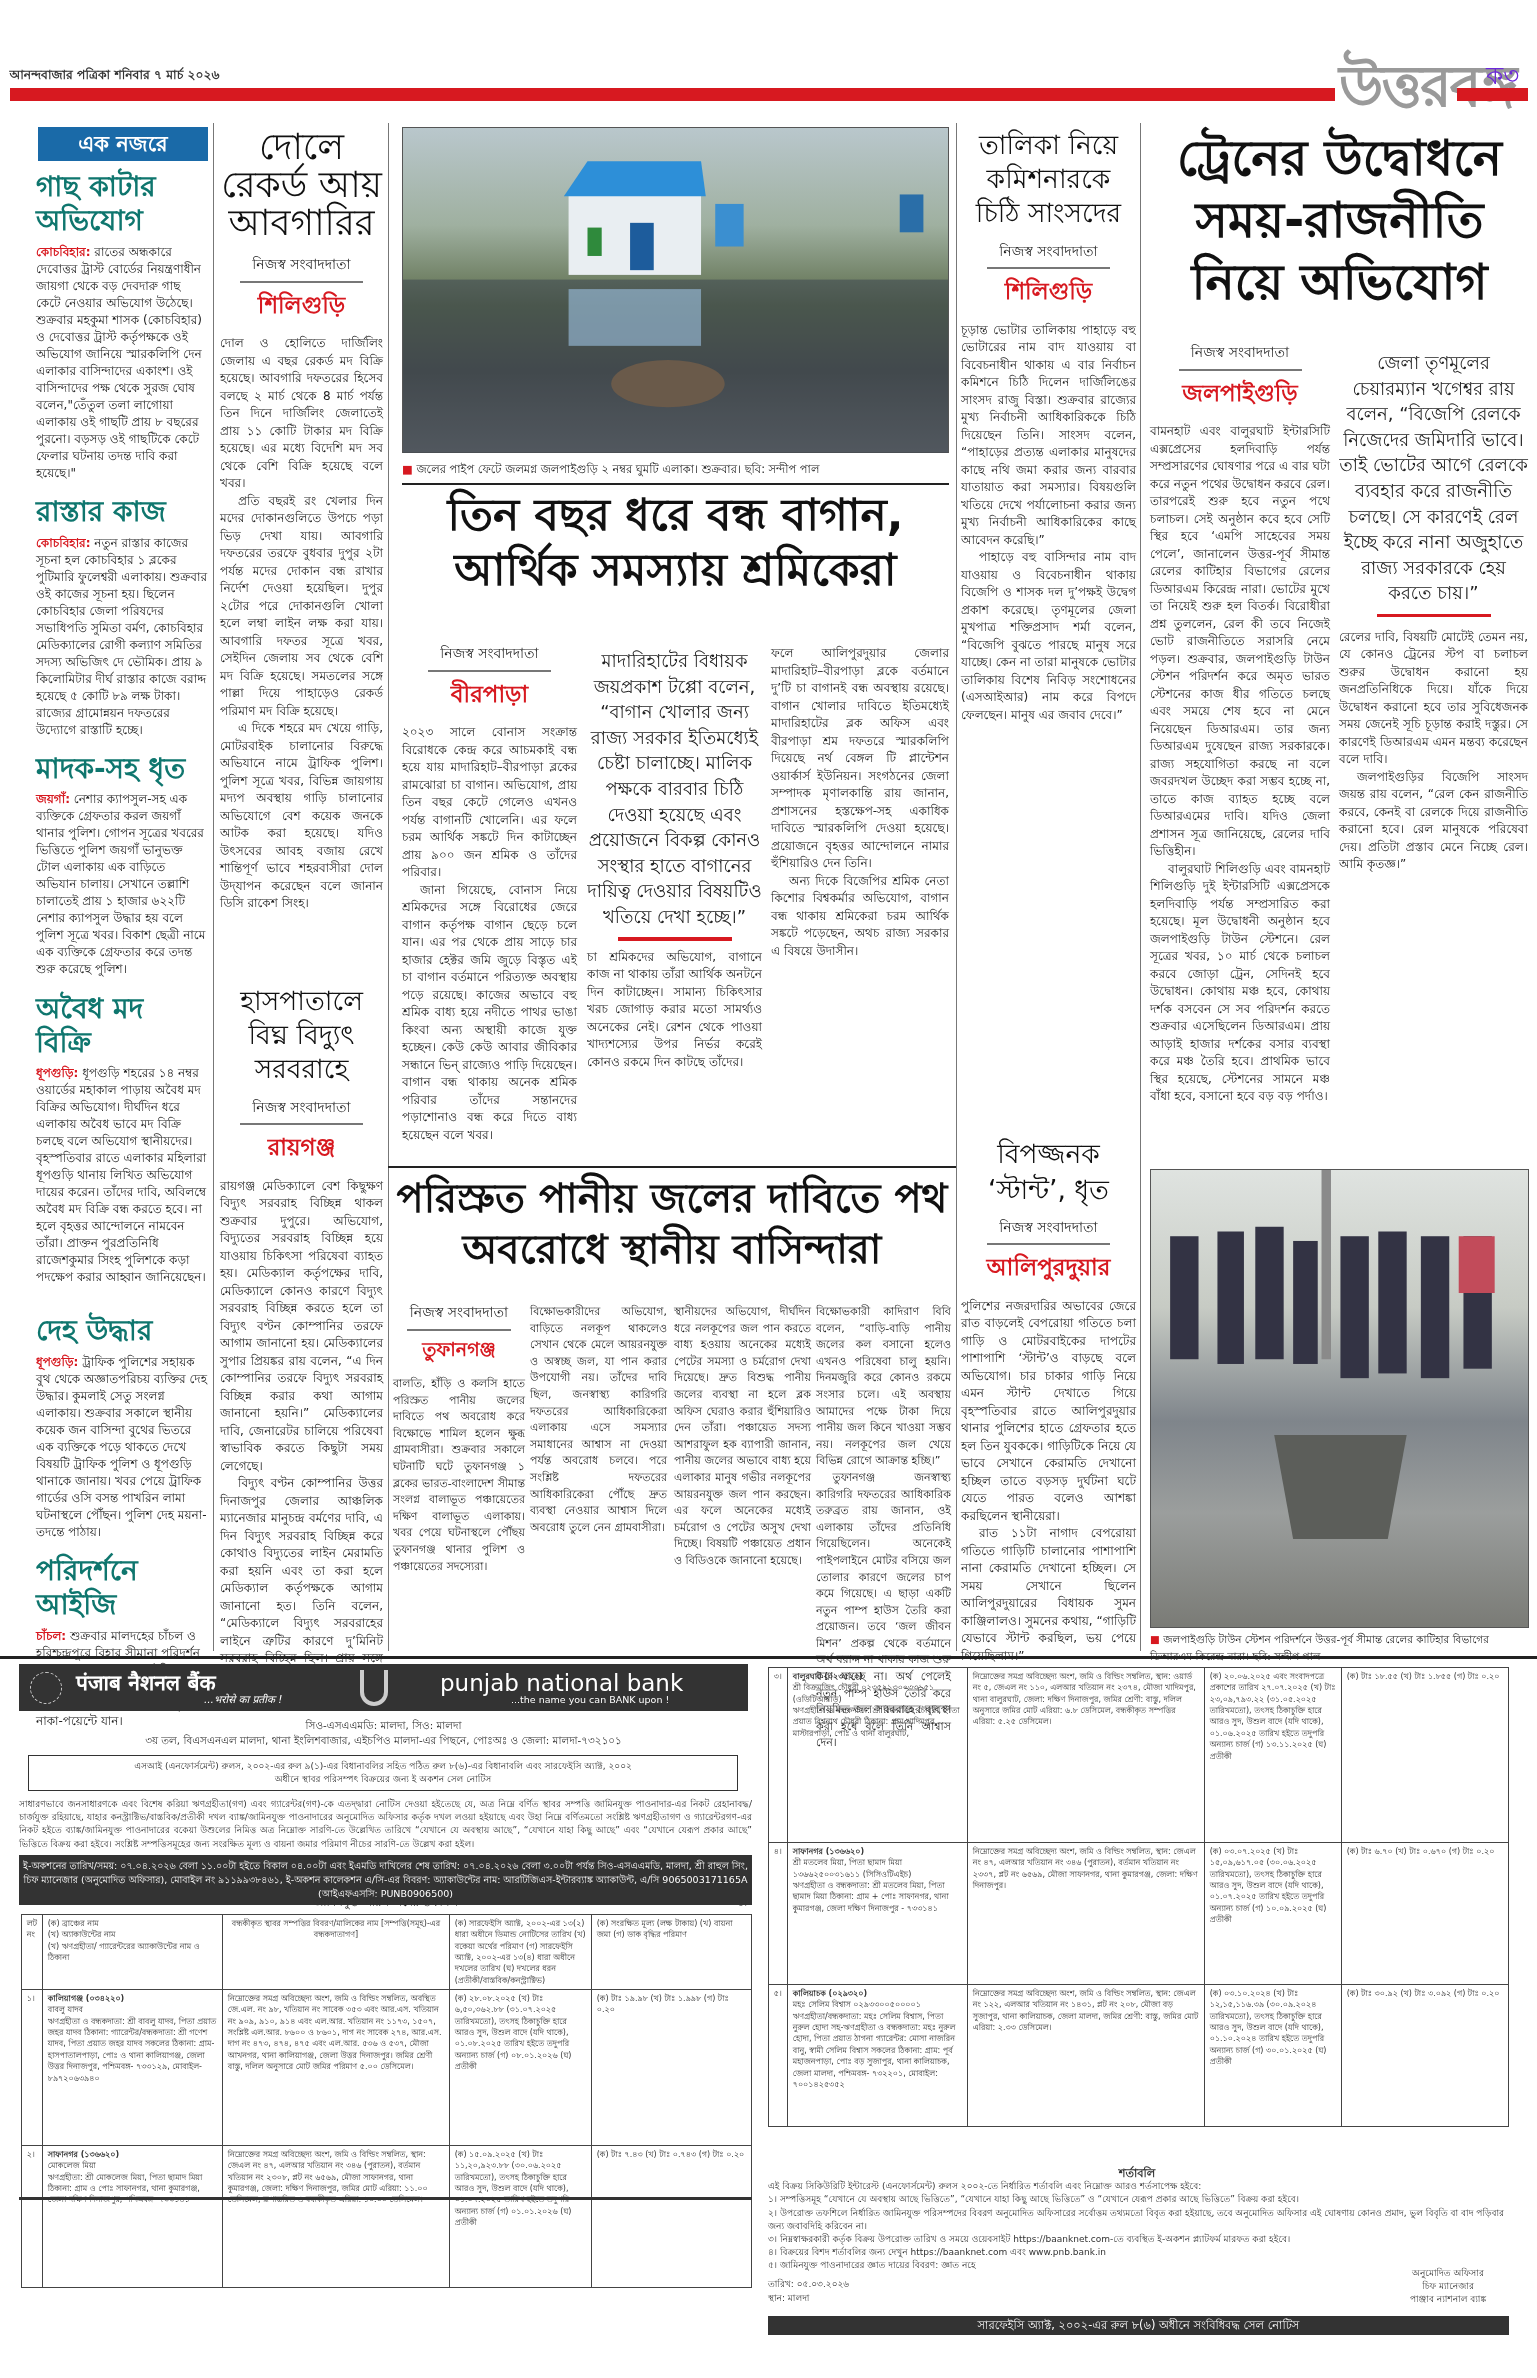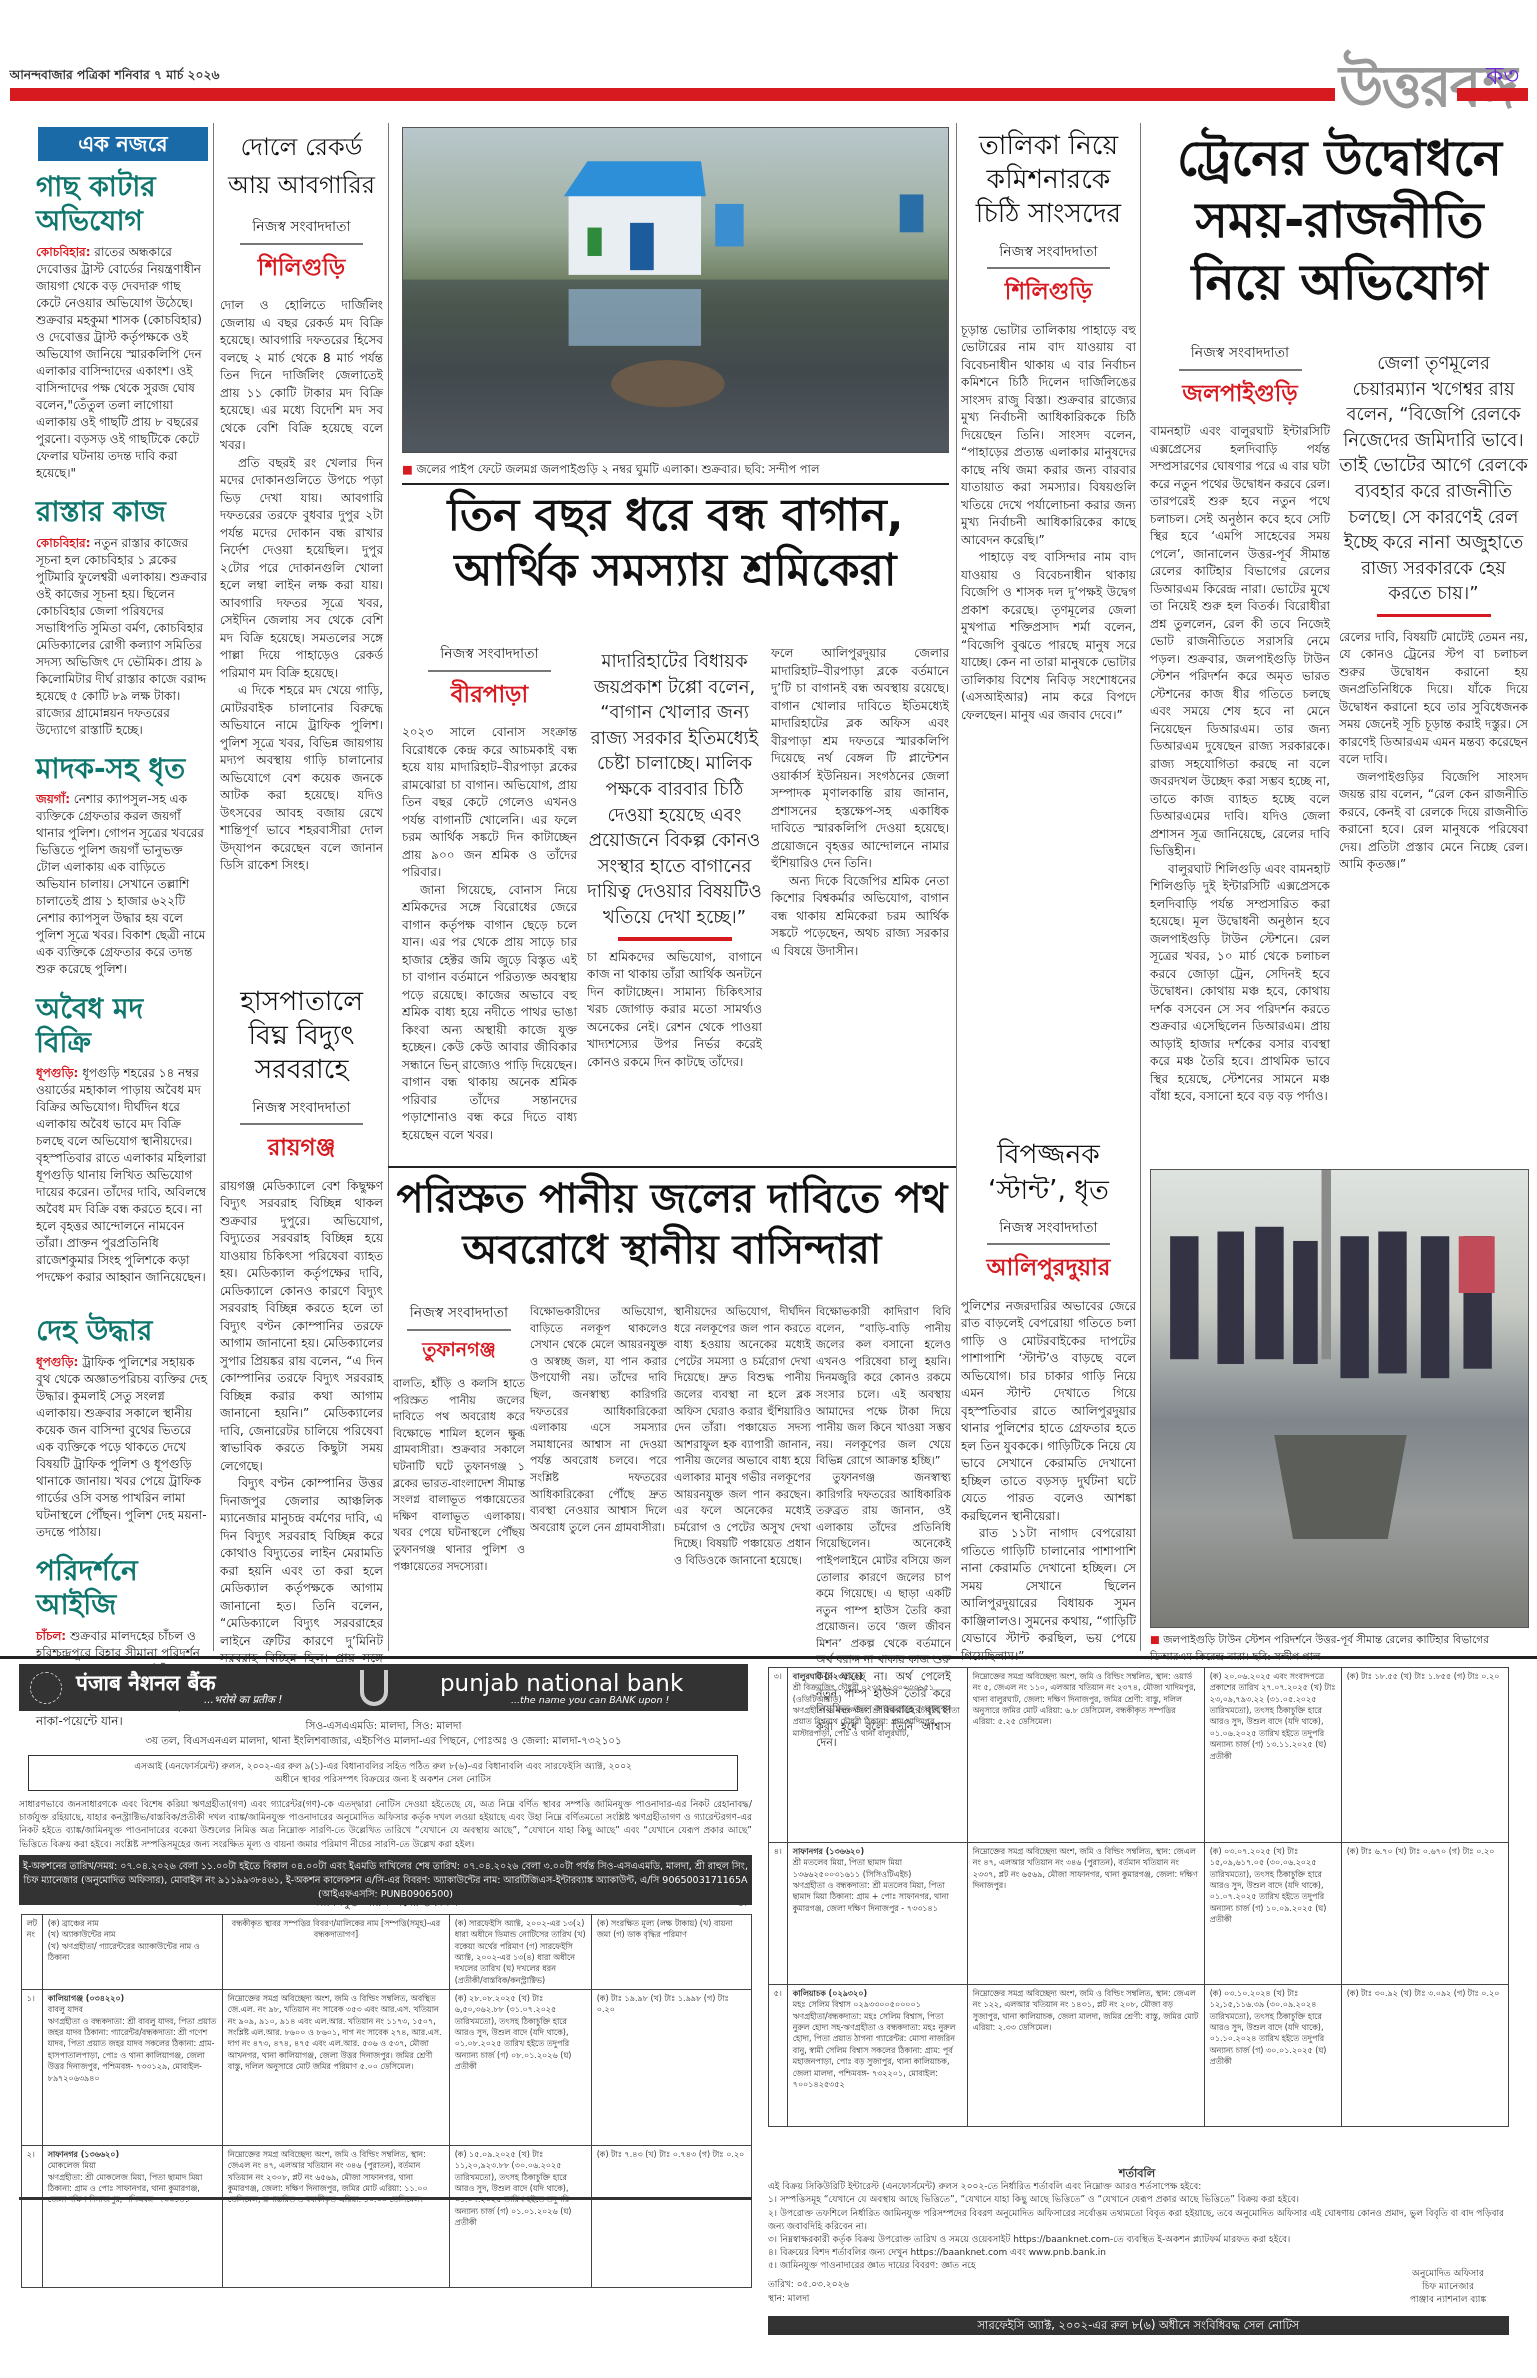--- a/index.html
+++ b/index.html
@@ -23,21 +23,21 @@
 .photo{background:linear-gradient(#b9c7cc 0%,#9fb0a0 30%,#5b6b4a 55%,#4a4e4a 75%,#6b6e70 100%);border:0.9px solid #555}
 .photo2{background:linear-gradient(#dfe3e0 0%,#c7cbc4 30%,#7f858b 55%,#9b9e9d 75%,#7a7b76 100%);border:0.9px solid #555}
 .caption{font-size:11.4px;color:#222}
 .caption:before{content:"■ ";color:#d71920}
 .pull{font-size:18px;line-height:25.6px;text-align:center;color:#222}
 .pull-rule{height:3.8px;background:#d71920;width:114px;margin:7.6px auto 0}
 .pnb-banner{left:19px;top:1664px;width:729px;height:47px;background:#333;color:#fff}
 .pnb-banner .hi{position:absolute;left:57px;top:3.8px;font-size:21px;font-weight:bold}
 .pnb-banner .tag1{position:absolute;left:185px;top:28px;font-size:10.4px;font-style:italic}
 .pnb-banner .en{position:absolute;left:421px;top:5.7px;font-size:23px}
-.pnb-banner .tag2{position:absolute;left:492px;top:30px;font-size:9.5px;font-style:italic}
+.pnb-banner .tag2{position:absolute;left:492px;top:30px;font-size:9.5px;}
 .pnb-logo{position:absolute;left:341px;top:5.7px;width:28px;height:36px;border:4.7px solid #ccc;border-top:none;border-radius:0 0 15px 15px}
 .ad-text{font-size:9px;line-height:13.2px;color:#333}
 .ad-box{border:1.9px solid #333;text-align:center}
 .ad-dark{background:#333;color:#fff;text-align:center;font-size:9.5px;line-height:14px}
 table.tbl{border-collapse:collapse;font-size:8px;line-height:11.4px;color:#333}
 table.tbl td{border:1.4px solid #444;padding:2.8px 4.7px;vertical-align:top}
 .terms{font-size:9px;line-height:13.2px;color:#333}
 </style>
 </head>
 <body>
@@ -75,21 +75,21 @@
     <div class="small-h">দেহ উদ্ধার</div>
     <div class="brief" style="margin-top:5.7px"><span class="place">ধূপগুড়ি:</span> <span>ট্রাফিক পুলিশের সহায়ক বুথ থেকে অজ্ঞাতপরিচয় ব্যক্তির দেহ উদ্ধার। কুমলাই সেতু সংলগ্ন এলাকায়। শুক্রবার সকালে স্থানীয় কয়েক জন বাসিন্দা বুথের ভিতরে এক ব্যক্তিকে পড়ে থাকতে দেখে বিষয়টি ট্রাফিক পুলিশ ও ধূপগুড়ি থানাকে জানায়। খবর পেয়ে ট্রাফিক গার্ডের ওসি বসন্ত পাখরিন লামা ঘটনাস্থলে পৌঁছন। পুলিশ দেহ ময়না-তদন্তে পাঠায়।</span></div>
   </div>
   <div>
     <div class="small-h">পরিদর্শনে আইজি</div>
     <div class="brief" style="margin-top:5.7px"><span class="place">চাঁচল:</span> <span>শুক্রবার মালদহের চাঁচল ও হরিশ্চন্দ্রপুরে বিহার সীমানা পরিদর্শন করেন মালদহ রেঞ্জের আইজি দীপনারায়ণ গোস্বামী। এ দিন তিনি চাঁচলের স্বরূপগঞ্জ ও হরিশ্চন্দ্রপুরের নাকা-পয়েন্টে যান।</span></div>
   </div>
 </div>
 
 <div class="abs" style="left:220px;top:128px;width:163px">
-  <div class="head-big" style="font-size:24px;line-height:38px;font-weight:normal">দোলে রেকর্ড আয় আবগারির</div>
+  <div class="head-big" style="font-size:36px;line-height:38px;font-weight:normal">দোলে রেকর্ড আয় আবগারির</div>
   <div style="margin-top:11.4px" class="byline">নিজস্ব সংবাদদাতা</div>
   <div class="dateline">শিলিগুড়ি</div>
   <p class="body-text">দোল ও হোলিতে দার্জিলিং জেলায় এ বছর রেকর্ড মদ বিক্রি হয়েছে। আবগারি দফতরের হিসেব বলছে ২ মার্চ থেকে 8 মার্চ পর্যন্ত তিন দিনে দার্জিলিং জেলাতেই প্রায় ১১ কোটি টাকার মদ বিক্রি হয়েছে। এর মধ্যে বিদেশি মদ সব থেকে বেশি বিক্রি হয়েছে বলে খবর।</p>
   <p class="body-text" style="text-indent:1.5em">প্রতি বছরই রং খেলার দিন মদের দোকানগুলিতে উপচে পড়া ভিড় দেখা যায়। আবগারি দফতরের তরফে বুধবার দুপুর ২টা পর্যন্ত মদের দোকান বন্ধ রাখার নির্দেশ দেওয়া হয়েছিল। দুপুর ২টোর পরে দোকানগুলি খোলা হলে লম্বা লাইন লক্ষ করা যায়। আবগারি দফতর সূত্রে খবর, সেইদিন জেলায় সব থেকে বেশি মদ বিক্রি হয়েছে। সমতলের সঙ্গে পাল্লা দিয়ে পাহাড়েও রেকর্ড পরিমাণ মদ বিক্রি হয়েছে।</p>
   <p class="body-text" style="text-indent:1.5em">এ দিকে শহরে মদ খেয়ে গাড়ি, মোটরবাইক চালানোর বিরুদ্ধে অভিযানে নামে ট্রাফিক পুলিশ। পুলিশ সূত্রে খবর, বিভিন্ন জায়গায় মদ্যপ অবস্থায় গাড়ি চালানোর অভিযোগে বেশ কয়েক জনকে আটক করা হয়েছে। যদিও উৎসবের আবহ বজায় রেখে শান্তিপূর্ণ ভাবে শহরবাসীরা দোল উদ্‌যাপন করেছেন বলে জানান ডিসি রাকেশ সিংহ।</p>
 </div>
 
 <div class="abs" style="left:220px;top:984px;width:163px">
   <div class="head-big" style="font-size:26.5px;line-height:34px;font-weight:normal">হাসপাতালে বিঘ্ন বিদ্যুৎ সরবরাহে</div>
   <div style="margin-top:9.5px" class="byline">নিজস্ব সংবাদদাতা</div>

